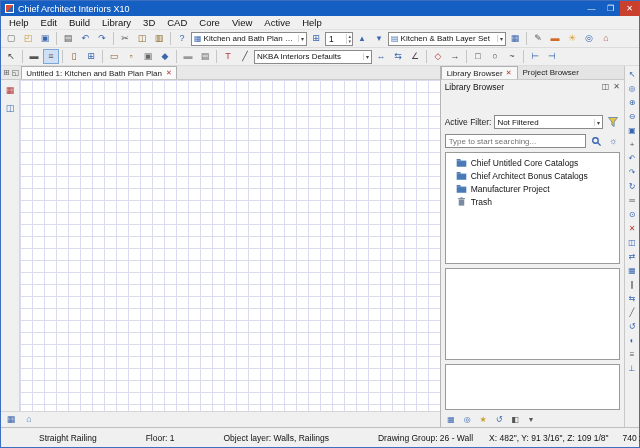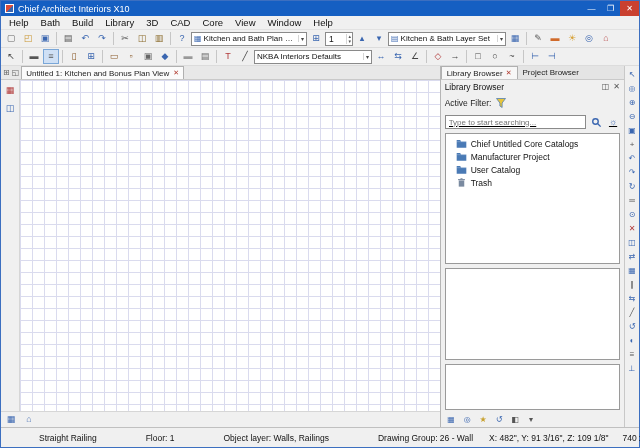--- a/index.html
+++ b/index.html
@@ -44,23 +44,23 @@
   .canvas{flex:1;background:#fff;background-image:linear-gradient(#dadbee 1px,transparent 1px),linear-gradient(90deg,#dadbee 1px,transparent 1px);background-size:12px 12px;}
   .canvas-bottom{height:16px;background:#f0f0f0;border-top:1px solid #d6d6d6;display:flex;align-items:center;padding-left:2px;gap:2px;}
 
   
   .right-panel{width:185px;background:#f0f0f0;border-left:1px solid #b5b5b5;display:flex;flex-direction:column;font-size:8.5px;min-height:0;}
   .panel-tabs{height:14px;display:flex;align-items:flex-end;background:#e4e4e4;border-bottom:1px solid #c9c9c9;font-size:8px;}
   .panel-tab{padding:1px 5px;height:13px;display:flex;align-items:center;gap:3px;color:#222;white-space:nowrap;}
   .panel-tab.active{background:#f7f7f7;border:1px solid #b0b0b0;border-bottom:none;}
   .panel-header{height:13px;display:flex;align-items:center;padding:0 4px;color:#111;}
   .hdr-icons{margin-left:auto;display:flex;gap:4px;color:#555;font-size:8px;}
-  .filter-row{height:20px;display:flex;align-items:center;gap:3px;padding:0 4px;color:#222;}
+  .filter-row{height:20px;display:flex;align-items:center;gap:3px;padding:0 4px;color:#222;margin-top:19px;}
   .filter-combo{flex:1;height:14px;}
-  .search-row{height:18px;display:flex;align-items:center;gap:3px;padding:0 4px;text-decoration:underline;}
+  .search-row{height:18px;display:flex;align-items:center;gap:3px;padding:0 4px;}
   .search-input{flex:1;height:14px;font-size:8px;border:1px solid #8a8a8a;padding:0 3px;background:#fff;color:#333;}
   .icon-btn{width:14px;height:14px;display:flex;align-items:center;justify-content:center;flex:0 0 auto;}
   .tree-box{flex:1;background:#fff;border:1px solid #9a9a9a;margin:2px 4px;overflow:hidden;padding-top:3px;min-height:0;}
   .tree-item{display:flex;align-items:center;gap:4px;padding:1px 2px 1px 10px;color:#111;white-space:nowrap;}
   .tree-ic{width:11px;height:11px;display:flex;align-items:center;justify-content:center;}
   .preview1{height:92px;background:#fff;border:1px solid #9a9a9a;margin:2px 4px;flex:0 0 auto;}
   .preview2{height:46px;background:#fff;border:1px solid #9a9a9a;margin:2px 4px;flex:0 0 auto;}
   .panel-bottom{height:15px;display:flex;align-items:center;gap:3px;padding:0 4px;flex:0 0 auto;}
   .panel-bottom .tbtn{width:13px;height:13px;font-size:8px;}
 
@@ -84,28 +84,28 @@
     <span>Chief Architect Interiors X10</span>
     <div class="tb-controls">
       <div class="tb-btn">—</div>
       <div class="tb-btn">❐</div>
       <div class="tb-btn tb-close">✕</div>
     </div>
   </div>
 
   <div class="menubar">
       <div class="menu-item">Help</div>
-      <div class="menu-item">Bath</div>
+      <div class="menu-item">Edit</div>
       <div class="menu-item">Build</div>
       <div class="menu-item">Library</div>
       <div class="menu-item">3D</div>
       <div class="menu-item">CAD</div>
       <div class="menu-item">Core</div>
       <div class="menu-item">View</div>
-      <div class="menu-item">Window</div>
+      <div class="menu-item">Active</div>
       <div class="menu-item">Help</div>
     </div>
 
   <div class="toolbar">
       <div class="tbtn" style="color: rgb(102, 102, 102);">▢</div>
       <div class="tbtn" style="color: rgb(201, 148, 47);">◰</div>
       <div class="tbtn" style="color: rgb(58, 102, 176);">▣</div>
       <div class="sep"></div>
       <div class="tbtn" style="color: rgb(85, 85, 85);">▤</div>
       <div class="tbtn" style="color: rgb(58, 102, 176);">↶</div>
@@ -184,21 +184,21 @@
 
   <div class="main">
 
     <div class="canvas-col">
       <div class="tabbar">
         <div class="tabbar-icons">
             <div class="mini-ic" style="color: rgb(102, 102, 102);">⊞</div>
             <div class="mini-ic" style="color: rgb(102, 102, 102);">◱</div>
           </div>
         <div class="doc-tab">
-          <span>Untitled 1: Kitchen and Bonus Plan View</span>
+          <span>Untitled 1: Kitchen and Bath Plan Plan</span>
           <span class="tab-close">✕</span>
         </div>
       </div>
       <div class="canvas-area">
         <div class="left-rail">
             <div class="tbtn" style="color: rgb(178, 58, 58);">▦</div>
             <div class="tbtn" style="color: rgb(58, 102, 176);">◫</div>
           </div>
         <div class="canvas"></div>
       </div>
@@ -220,20 +220,24 @@
       </div>
       <div class="panel-header">
         <span>Library Browser</span>
         <div class="hdr-icons">
           <span>◫</span>
           <span>✕</span>
         </div>
       </div>
       <div class="filter-row">
         <span>Active Filter:</span>
+        <div class="combo filter-combo">
+          <span class="combo-label">Not Filtered</span>
+          <span class="combo-arrow">▾</span>
+        </div>
         <div class="icon-btn">
           <svg width="12" height="12" viewBox="0 0 16 16">
               <path d="M2 2 H14 L9.5 8 V14 L6.5 12 V8 Z" fill="#e8c53a" stroke="#4a7ab5" stroke-width="1"></path>
             </svg>
         </div>
       </div>
       <div class="search-row">
         <input class="search-input" placeholder="Type to start searching..." style="">
         <div class="icon-btn">
           <svg width="11" height="11" viewBox="0 0 16 16">
@@ -255,30 +259,30 @@
             </div>
             <div>Chief Untitled Core Catalogs</div>
           </div>
           <div class="tree-item">
             <div class="tree-ic">
               <svg width="11" height="11" viewBox="0 0 16 16">
                 <path d="M1 3 h5 l1.5 2 H15 v9 H1 Z" fill="#4a7ab5"></path>
                 <path d="M1 5 H15 V6 H1 Z" fill="#ffffff" opacity="0.35"></path>
               </svg>
             </div>
-            <div>Manufacturer Project</div>
+            <div>Chief Architect Bonus Catalogs</div>
           </div>
           <div class="tree-item">
             <div class="tree-ic">
               <svg width="11" height="11" viewBox="0 0 16 16">
                 <path d="M1 3 h5 l1.5 2 H15 v9 H1 Z" fill="#4a7ab5"></path>
                 <path d="M1 5 H15 V6 H1 Z" fill="#ffffff" opacity="0.35"></path>
               </svg>
             </div>
-            <div>User Catalog</div>
+            <div>Manufacturer Project</div>
           </div>
           <div class="tree-item">
             <div class="tree-ic">
               <svg width="11" height="11" viewBox="0 0 16 16">
                 <rect x="4" y="5" width="8" height="9" fill="#7a8aa0"></rect>
                 <rect x="3" y="3" width="10" height="1.6" fill="#7a8aa0"></rect>
                 <rect x="6.5" y="1.8" width="3" height="1.4" fill="#7a8aa0"></rect>
               </svg>
             </div>
             <div>Trash</div>

